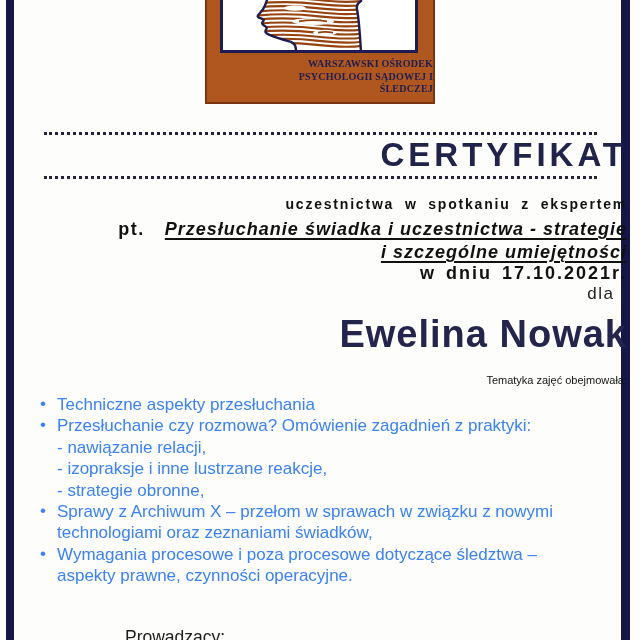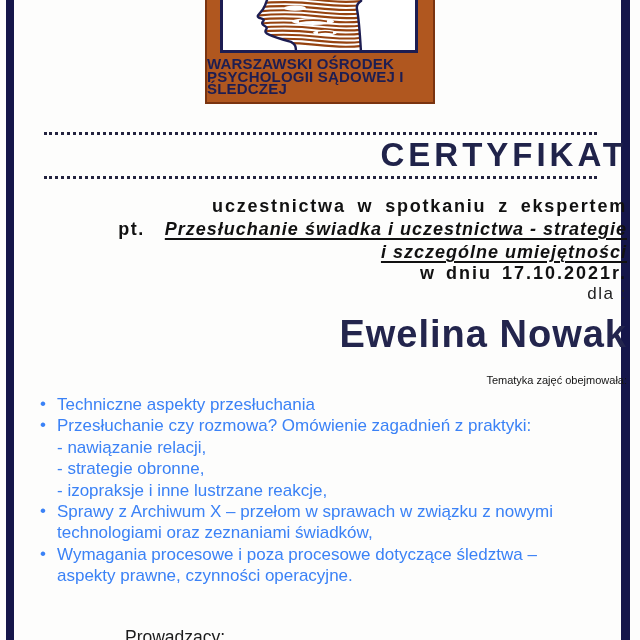--- a/index.html
+++ b/index.html
@@ -19,37 +19,37 @@
     background:#b0571f; border:2px solid #7a3410; box-sizing:border-box;
   }
   .emblem {
     position:absolute; top:-4px; left:13px; width:198px; height:57px;
     background:#ffffff; border:3px solid #1d1d52; box-sizing:border-box;
     overflow:hidden;
   }
   .emblem svg { display:block; width:100%; height:100%; }
   .logo-name {
     position:absolute; top:58px; left:0; right:0;
-    text-align:left; color:#1d1d52;
-    font-family:Liberation Sans, sans-serif; font-weight:bold;
-    font-size:15px; line-height:12.5px; letter-spacing:0.2px;
+    text-align:right; color:#1d1d52;
+    font-family:Liberation Serif, serif; font-weight:bold;
+    font-size:10px; line-height:12.5px; letter-spacing:0.2px;
   }
 
   
   .dots { position:absolute; left:44px; width:553px; height:0; border-top:3px dotted #23233f; }
   .dots-top    { top:132px; }
   .dots-bottom { top:176px; }
 
   
   .abs { position:absolute; left:13px; right:13px; text-align:right; }
   .cert-title {
     top:136px; font-size:33px; font-weight:bold; letter-spacing:4px;
     color:#20234a;
   }
-  .intro { top:196px; font-size:18px; font-weight:bold; letter-spacing:1.8px; word-spacing:5px; color:#111; }
+  .intro { top:196px; font-size:14px; font-weight:bold; letter-spacing:1.8px; word-spacing:5px; color:#111; }
   .topic1 { top:219px; font-size:18px; font-weight:bold; color:#111; }
   .topic2 { top:242px; font-size:18px; font-weight:bold; color:#111; }
   .topic-prefix { margin-right:20px; letter-spacing:1.5px; }
   .topic-title {
     font-style:italic; letter-spacing:1px;
     text-decoration:underline; text-decoration-thickness:2px; text-underline-offset:3px;
   }
   .date-line { top:263px; font-size:18px; font-weight:bold; letter-spacing:2px; word-spacing:3px; color:#111; }
   .for-label { top:284px; font-size:17px; letter-spacing:1.5px; color:#222; }
   .recipient { top:313px; font-size:38px; font-weight:bold; letter-spacing:1px; color:#23254d; }
@@ -133,21 +133,21 @@
   <div class="abs date-line">w dniu 17.10.2021r.</div>
   <div class="abs for-label">dla :</div>
   <div class="abs recipient">Ewelina Nowak</div>
 
   <div class="abs agenda-heading">Tematyka zajęć obejmowała:</div>
 
   <div class="agenda">
     <div class="item bullet">Techniczne aspekty przesłuchania</div>
     <div class="item bullet">Przesłuchanie czy rozmowa? Omówienie zagadnień z praktyki:</div>
     <div class="item sub">- nawiązanie relacji,</div>
+    <div class="item sub">- izopraksje i inne lustrzane reakcje,</div>
     <div class="item sub">- strategie obronne,</div>
-    <div class="item sub">- izopraksje i inne lustrzane reakcje,</div>
     <div class="item bullet">Sprawy z Archiwum X – przełom w sprawach w związku z nowymi technologiami oraz zeznaniami świadków,</div>
     <div class="item bullet">Wymagania procesowe i poza procesowe dotyczące śledztwa – aspekty prawne, czynności operacyjne.</div>
   </div>
 
   <div class="footer-label">Prowadzący:</div>
 
 </div>
 
 </body></html>

